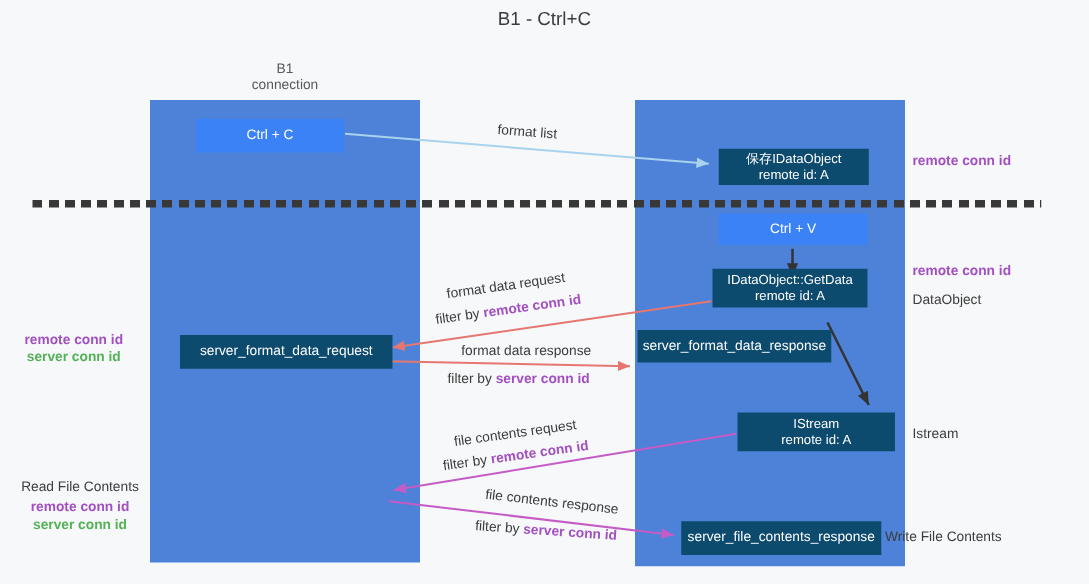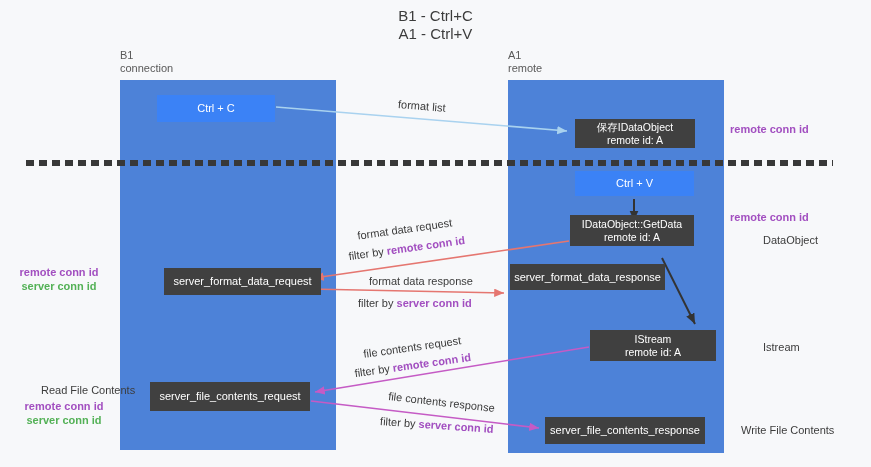--- a/index.html
+++ b/index.html
@@ -3,58 +3,53 @@
 <meta charset="utf-8">
 <style>
   html,body{margin:0;padding:0;background:#f7f8fa;}
   .stage{
     position:relative;width:871px;height:467px;overflow:hidden;
     font-family:"Liberation Sans","DejaVu Sans",sans-serif;
     background:#f7f8fa;color:#3c3c3c;
   }
   .title{position:absolute;left:0;top:7px;width:871px;text-align:center;
     font-size:15px;line-height:18px;color:#3c3c3c;}
-  .lane-header{position:absolute;top:49px;width:216px;
+  .lane-header{position:absolute;top:49px;width:216px;text-align:center;
     font-size:11px;line-height:13px;color:#595959;}
   .lane{position:absolute;top:80px;width:216px;background:#4d82d8;}
   .lane-left{left:120px;height:370px;}
   .lane-right{left:508px;height:373px;}
   .divider{position:absolute;left:26px;top:160px;width:807px;height:6px;
     background:repeating-linear-gradient(90deg,#383838 0 8px,transparent 8px 13px);}
   .node{position:absolute;display:flex;flex-direction:column;align-items:center;
-    justify-content:center;background:#404040;color:#fff;font-size:11px;
+    justify-content:center;background:#0c4a6e;color:#fff;font-size:11px;
     text-align:center;line-height:13px;}
   .node.green{background:#3b82f6;}
   .node .l2{font-size:10.5px;}
   .node.twoline{font-size:10.5px;}
   .flabel{position:absolute;font-size:11px;color:#3b3b3b;white-space:nowrap;}
   .ann{position:absolute;font-size:11px;white-space:nowrap;}
   .purple{color:#a24fc0;font-weight:bold;}
   .greentx{color:#53b156;font-weight:bold;}
-  .dark{color:#3c3c3c;margin-left:33px;}
+  .dark{color:#3c3c3c;}
   .ctr{text-align:center;line-height:14px;}
   svg.overlay{position:absolute;left:0;top:0;pointer-events:none;}
 </style>
 </head>
 <body>
 
 <div class="stage">
 
   <div class="title">
     <div>B1 - Ctrl+C</div>
-    <div>A1 - Ctrl+V</div>
   </div>
 
   <div class="lane-header" style="left:120px">
     <div>B1</div>
     <div>connection</div>
-  </div>
-  <div class="lane-header" style="left:508px">
-    <div>A1</div>
-    <div>remote</div>
   </div>
 
   <div class="lane lane-left"></div>
   <div class="lane lane-right"></div>
 
   <div class="divider"></div>
 
   <svg class="overlay" width="871" height="467">
     <defs>
       <marker id="mBlue" viewBox="0 0 8 8" refX="7" refY="3" markerWidth="7" markerHeight="7" orient="auto">
@@ -90,36 +85,33 @@
 
   <div class="node green" style="left:575px;top:171px;width:119px;height:25px">
     <span>Ctrl + V</span>
   </div>
 
   <div class="node twoline" style="left:570px;top:215px;width:124px;height:31px">
     <span>IDataObject::GetData</span>
     <span class="l2">remote id: A</span>
   </div>
 
-  <div class="node" style="left:164px;top:268px;width:157px;height:27px">
+  <div class="node" style="left:144px;top:268px;width:170px;height:27px">
     <span>server_format_data_request</span>
   </div>
 
   <div class="node" style="left:510px;top:264px;width:155px;height:26px">
     <span>server_format_data_response</span>
   </div>
 
   <div class="node twoline" style="left:590px;top:330px;width:126px;height:31px">
     <span>IStream</span>
     <span class="l2">remote id: A</span>
   </div>
 
-  <div class="node" style="left:150px;top:382px;width:160px;height:29px">
-    <span>server_file_contents_request</span>
-  </div>
 
   <div class="node" style="left:545px;top:417px;width:160px;height:27px">
     <span>server_file_contents_response</span>
   </div>
 
   <div class="flabel" style="left:398px;top:100px;transform:rotate(4.5deg)">format list</div>
 
   <div class="flabel" style="left:357px;top:223px;transform:rotate(-8deg)">format data request</div>
   <div class="flabel" style="left:348px;top:242px;transform:rotate(-8deg)"><span>filter by </span><span class="purple">remote conn id</span></div>
 

